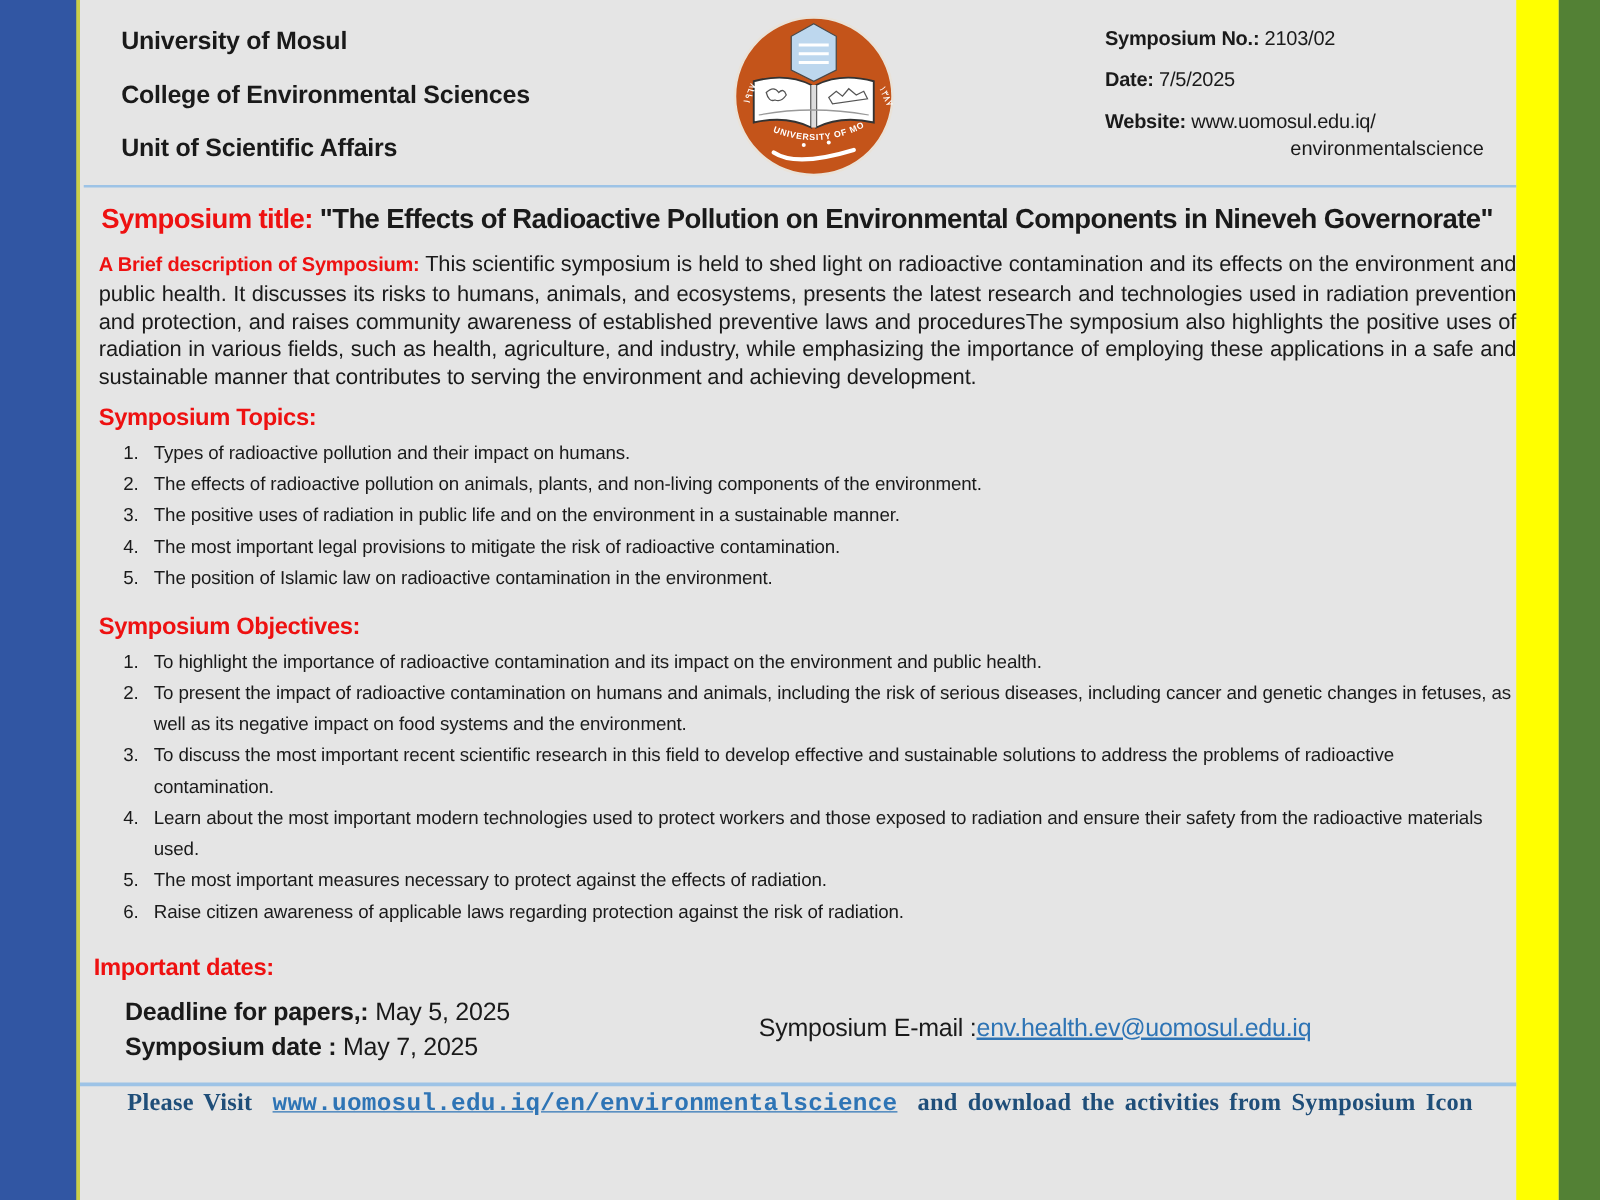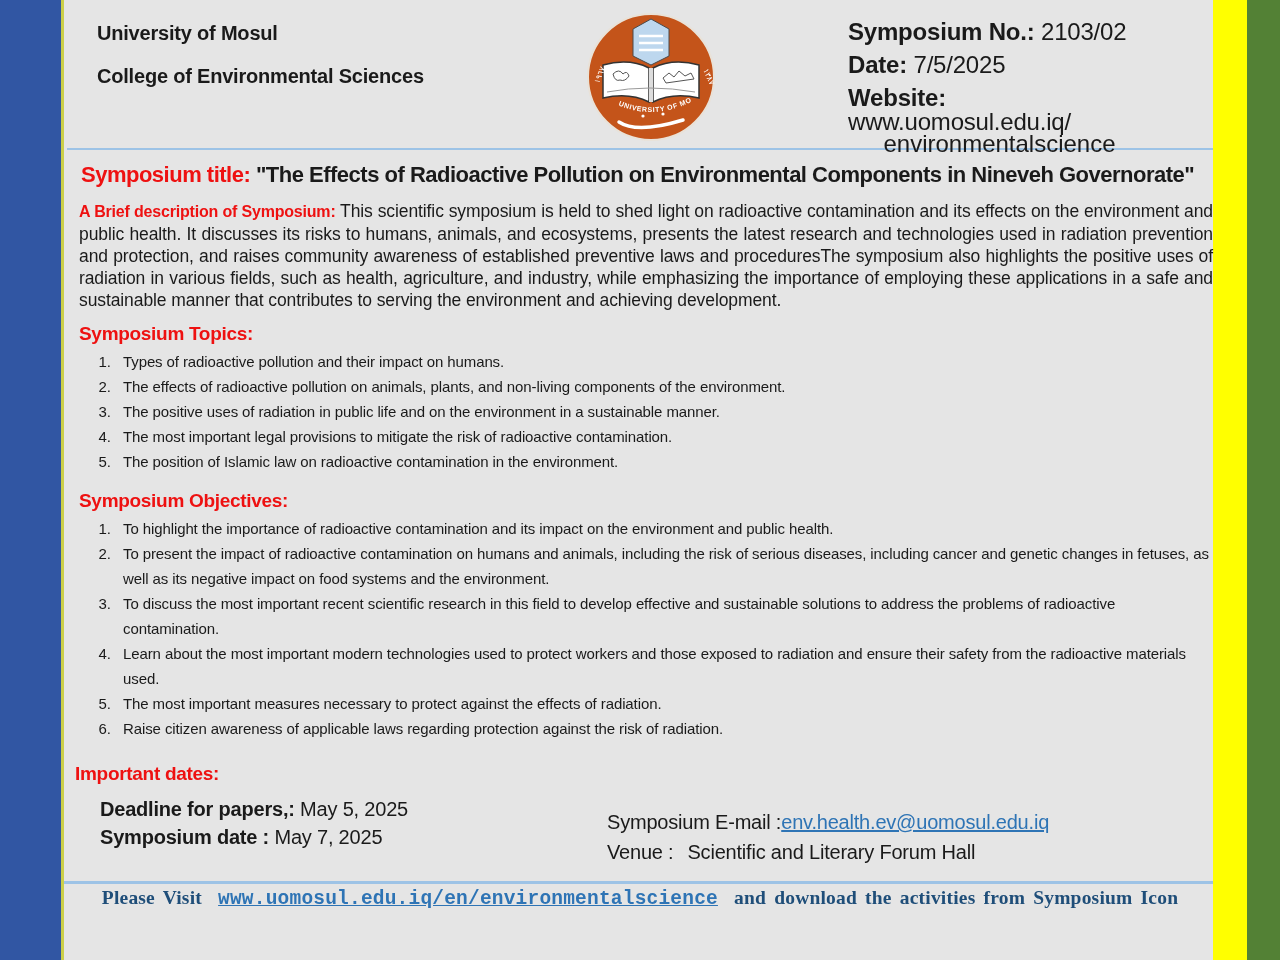--- a/index.html
+++ b/index.html
@@ -14,24 +14,24 @@
   .bar-left{position:absolute;left:0;top:0;width:64px;height:100%;background:var(--left-bar);border-right:3px solid #cbcf49;}
   .bar-yellow{position:absolute;right:33px;top:0;width:34px;height:100%;background:var(--yellow-bar);}
   .bar-green{position:absolute;right:0;top:0;width:33px;height:100%;background:var(--green-bar);}
   .content{position:absolute;left:67px;top:0;width:1146px;height:960px;}
 
   
   header{position:relative;height:150px;border-bottom:2px solid var(--divider-blue);}
   .org{padding-top:22px;padding-left:30px;}
   .org-line{font-size:20px;font-weight:bold;letter-spacing:-0.2px;margin-bottom:20px;}
   .logo{position:absolute;left:518px;top:10px;width:132px;height:134px;}
-  .meta{position:absolute;left:781px;top:20px;width:322px;font-size:24px;line-height:24px;}
+  .meta{position:absolute;left:817px;top:20px;width:322px;font-size:16px;line-height:24px;}
   .meta .row{margin-bottom:9px;letter-spacing:-0.2px;}
   .meta .b{font-weight:bold;}
-  .meta .site2{text-align:center;padding-right:19px;margin-top:-2px;}
+  .meta .site2{text-align:right;padding-right:19px;margin-top:-2px;}
 
   
   .title-line{margin-top:12px;padding-left:14px;font-size:22px;font-weight:bold;letter-spacing:-0.5px;white-space:nowrap;}
   .red{color:var(--accent-red);}
 
   
   .desc{margin-top:12px;padding-left:12px;font-size:17.5px;line-height:22px;text-align:justify;letter-spacing:-0.1px;}
   .desc-label{font-size:16px;font-weight:bold;letter-spacing:-0.2px;}
 
   
@@ -62,20 +62,21 @@
   <div class="bar-left"></div>
   <div class="bar-yellow"></div>
   <div class="bar-green"></div>
 
   <div class="content">
 
     <header>
       <div class="org">
         <div class="org-line">University of Mosul</div>
         <div class="org-line">College of Environmental Sciences</div>
+        <div class="org-line">Unit of Scientific Affairs</div>
       </div>
 
       <div class="logo">
         <svg width="132" height="134" viewBox="0 0 132 134">
           <circle cx="66" cy="67" r="63" fill="var(--logo-orange)" stroke="#e9e2d8" stroke-width="2"></circle>
 
           <polygon points="66,9 84,19 84,46 66,55 48,46 48,19" fill="var(--shield-blue)" stroke="#4a4a4a" stroke-width="1"></polygon>
           <path d="M54 26 h24 M54 33 h24 M54 40 h24" stroke="#ffffff" stroke-width="2.5" fill="none"></path>
 
           <path d="M18 55 Q44 48 64 58 L64 92 Q44 82 18 88 Z" fill="#ffffff" stroke="#333" stroke-width="1.5"></path>
@@ -157,23 +158,20 @@
         </div>
         <div>
           <span class="b">Symposium date</span><span class="b"> : </span><span>May 7, 2025</span>
         </div>
       </div>
 
       <div class="contact-col">
         <div>
           <span>Symposium E-mail :</span><a href="#">env.health.ev@uomosul.edu.iq</a>
         </div>
-        <div>
-          <span>Venue :</span><span class="venue-value">Scientific and Literary Forum Hall</span>
-        </div>
       </div>
     </div>
 
     <div class="footer-div"></div>
     <div class="footer">
       <span>Please Visit</span>
       <a href="#">www.uomosul.edu.iq/en/environmentalscience</a>
       <span>and download the activities from Symposium Icon</span>
     </div>
 

